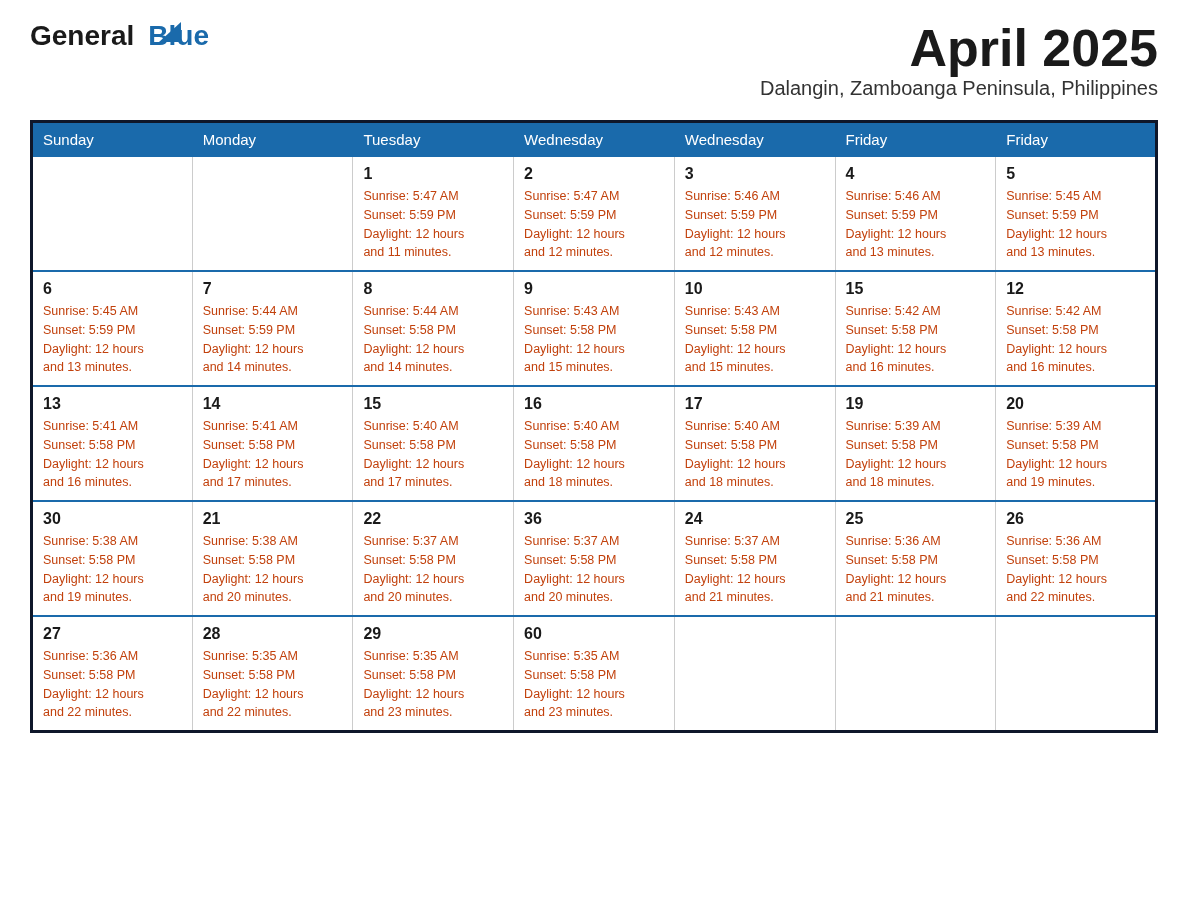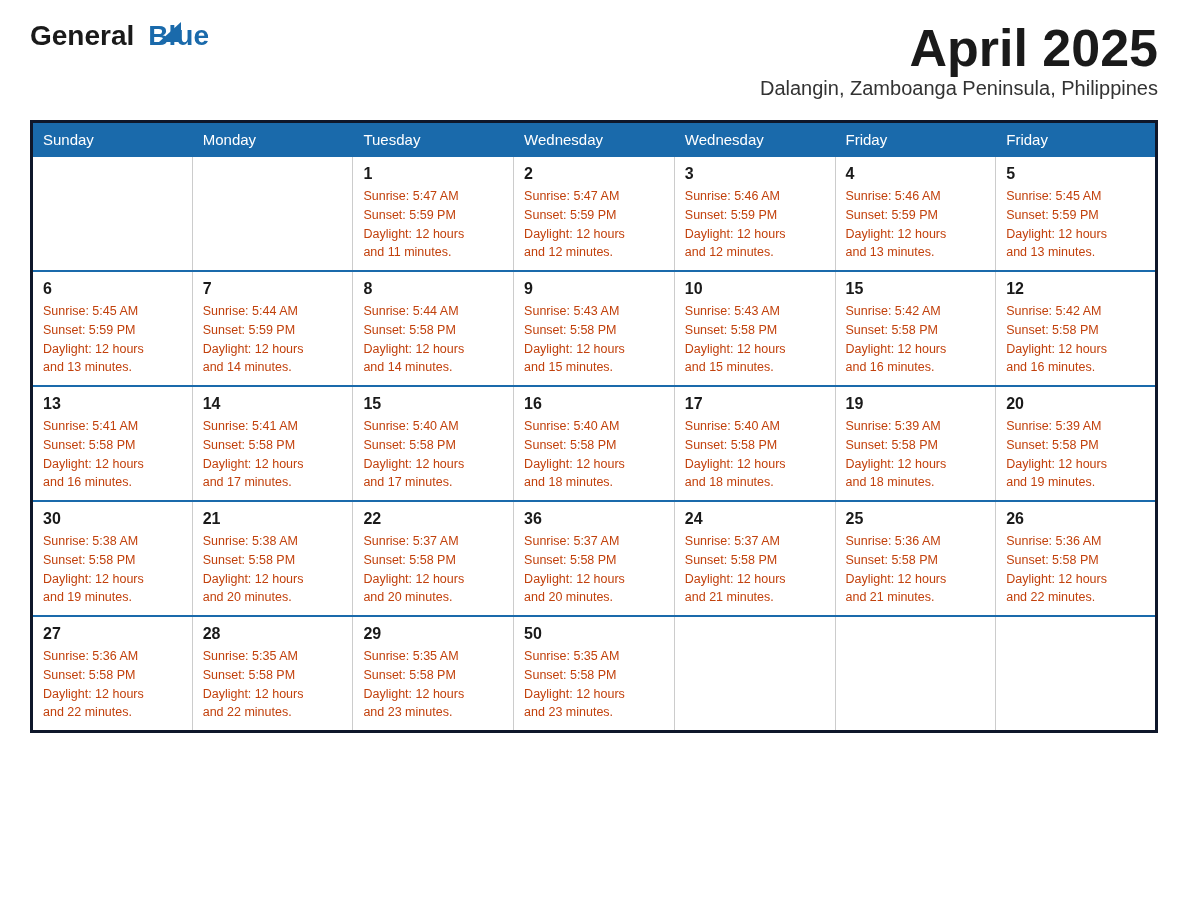--- a/index.html
+++ b/index.html
@@ -240,21 +240,21 @@
         </td>
         <td>
           <div class="day-number">28</div>
           <div class="day-info">Sunrise: 5:35 AM<br>Sunset: 5:58 PM<br>Daylight: 12 hours<br>and 22 minutes.</div>
         </td>
         <td>
           <div class="day-number">29</div>
           <div class="day-info">Sunrise: 5:35 AM<br>Sunset: 5:58 PM<br>Daylight: 12 hours<br>and 23 minutes.</div>
         </td>
         <td>
-          <div class="day-number">50</div>
+          <div class="day-number">60</div>
           <div class="day-info">Sunrise: 5:35 AM<br>Sunset: 5:58 PM<br>Daylight: 12 hours<br>and 23 minutes.</div>
         </td>
         <td class="empty-cell"></td>
         <td class="empty-cell"></td>
         <td class="empty-cell"></td>
       </tr>
     </tbody>
 </table>
 
 </body></html>

